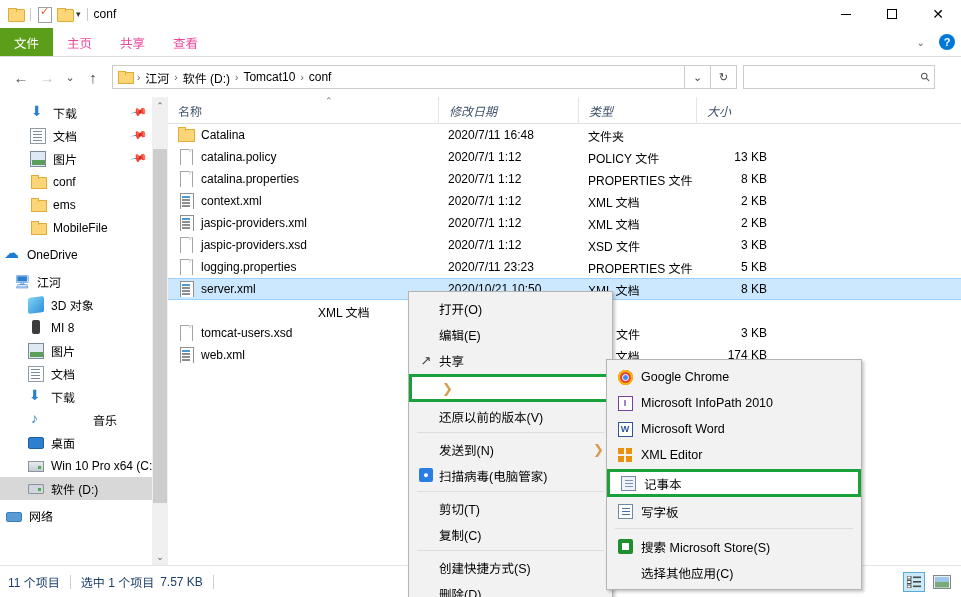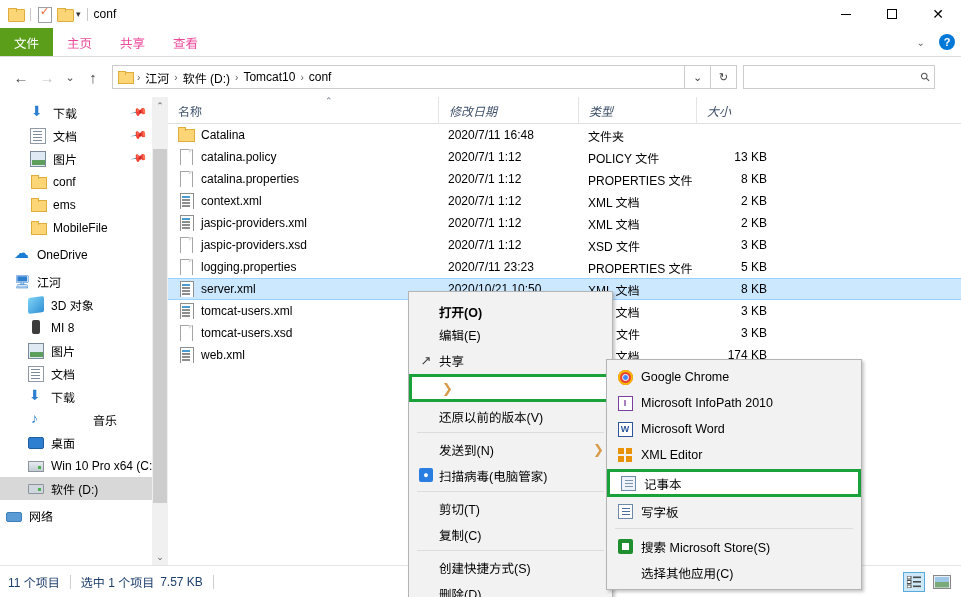--- a/index.html
+++ b/index.html
@@ -221,21 +221,21 @@
   .ctxmenu {
     position:absolute; left:408px; top:291px; width:205px;
     background:#f2f2f2; border:1px solid #b4b4b4;
     box-shadow: 2px 2px 3px rgba(0,0,0,0.22);
     padding: 3px 0 3px 0; z-index: 50;
   }
   .ctx-item {
     height:26px; display:flex; align-items:center; padding-left:8px;
     font-size:12.5px; color:#000; cursor:default; position:relative;
   }
-  .ctx-item.bold { font-weight:bold;align-items:flex-end; }
+  .ctx-item.bold { font-weight:normal; }
   .ctx-ico { width:18px; flex:0 0 18px; display:flex; align-items:center; justify-content:center; margin-right:4px; }
   .ctx-label { flex:1; }
   .ctx-arrow { color:#d79b4a; font-size:13px; padding-right:8px; }
   .ctx-sep { height:1px; background:#dcdcdc; margin:3px 8px; }
   .ctx-item.hl-green {
     border:3px solid #19a13a; background:#ffffff; height:28px; margin: 1px 0;
   }
   .share-ico { font-size:13px; color:#3a3a3a; }
   .shield-ico {
     width:14px;height:14px;background:#2a7de1;border-radius:2px;color:#fff;
@@ -416,21 +416,21 @@
           <span class="nav-label">ems</span>
         </div>
 
         <div class="nav-item" style="padding-left:30px;">
           <span class="nav-ico">
               <span class="ni ni-folder"></span>
             </span>
           <span class="nav-label">MobileFile</span>
         </div>
 
-        <div class="nav-item" style="padding-left:14px; margin-top:4px;">
+        <div class="nav-item" style="padding-left:4px; margin-top:4px;">
           <span class="nav-ico">
               <span class="ni ni-cloud"></span>
             </span>
           <span class="nav-label">OneDrive</span>
         </div>
 
         <div class="nav-item" style="padding-left:14px; margin-top:4px;">
           <span class="nav-ico">
               <span class="ni ni-pc"></span>
             </span>
@@ -603,24 +603,20 @@
           <div class="cell c-name">
             <span class="ficon ic-xml"></span>
             <span>server.xml</span>
           </div>
           <div class="cell c-date">2020/10/21 10:50</div>
           <div class="cell c-type">XML 文档</div>
           <div class="cell c-size">8 KB</div>
         </div>
 
         <div class="row">
-          <div class="cell c-name">
-            <span class="ficon ic-xml"></span>
-            <span>tomcat-users.xml</span>
-          </div>
           <div class="cell c-date"></div>
           <div class="cell c-type">XML 文档</div>
           <div class="cell c-size">3 KB</div>
         </div>
 
         <div class="row">
           <div class="cell c-name">
             <span class="ficon ic-file"></span>
             <span>tomcat-users.xsd</span>
           </div>

